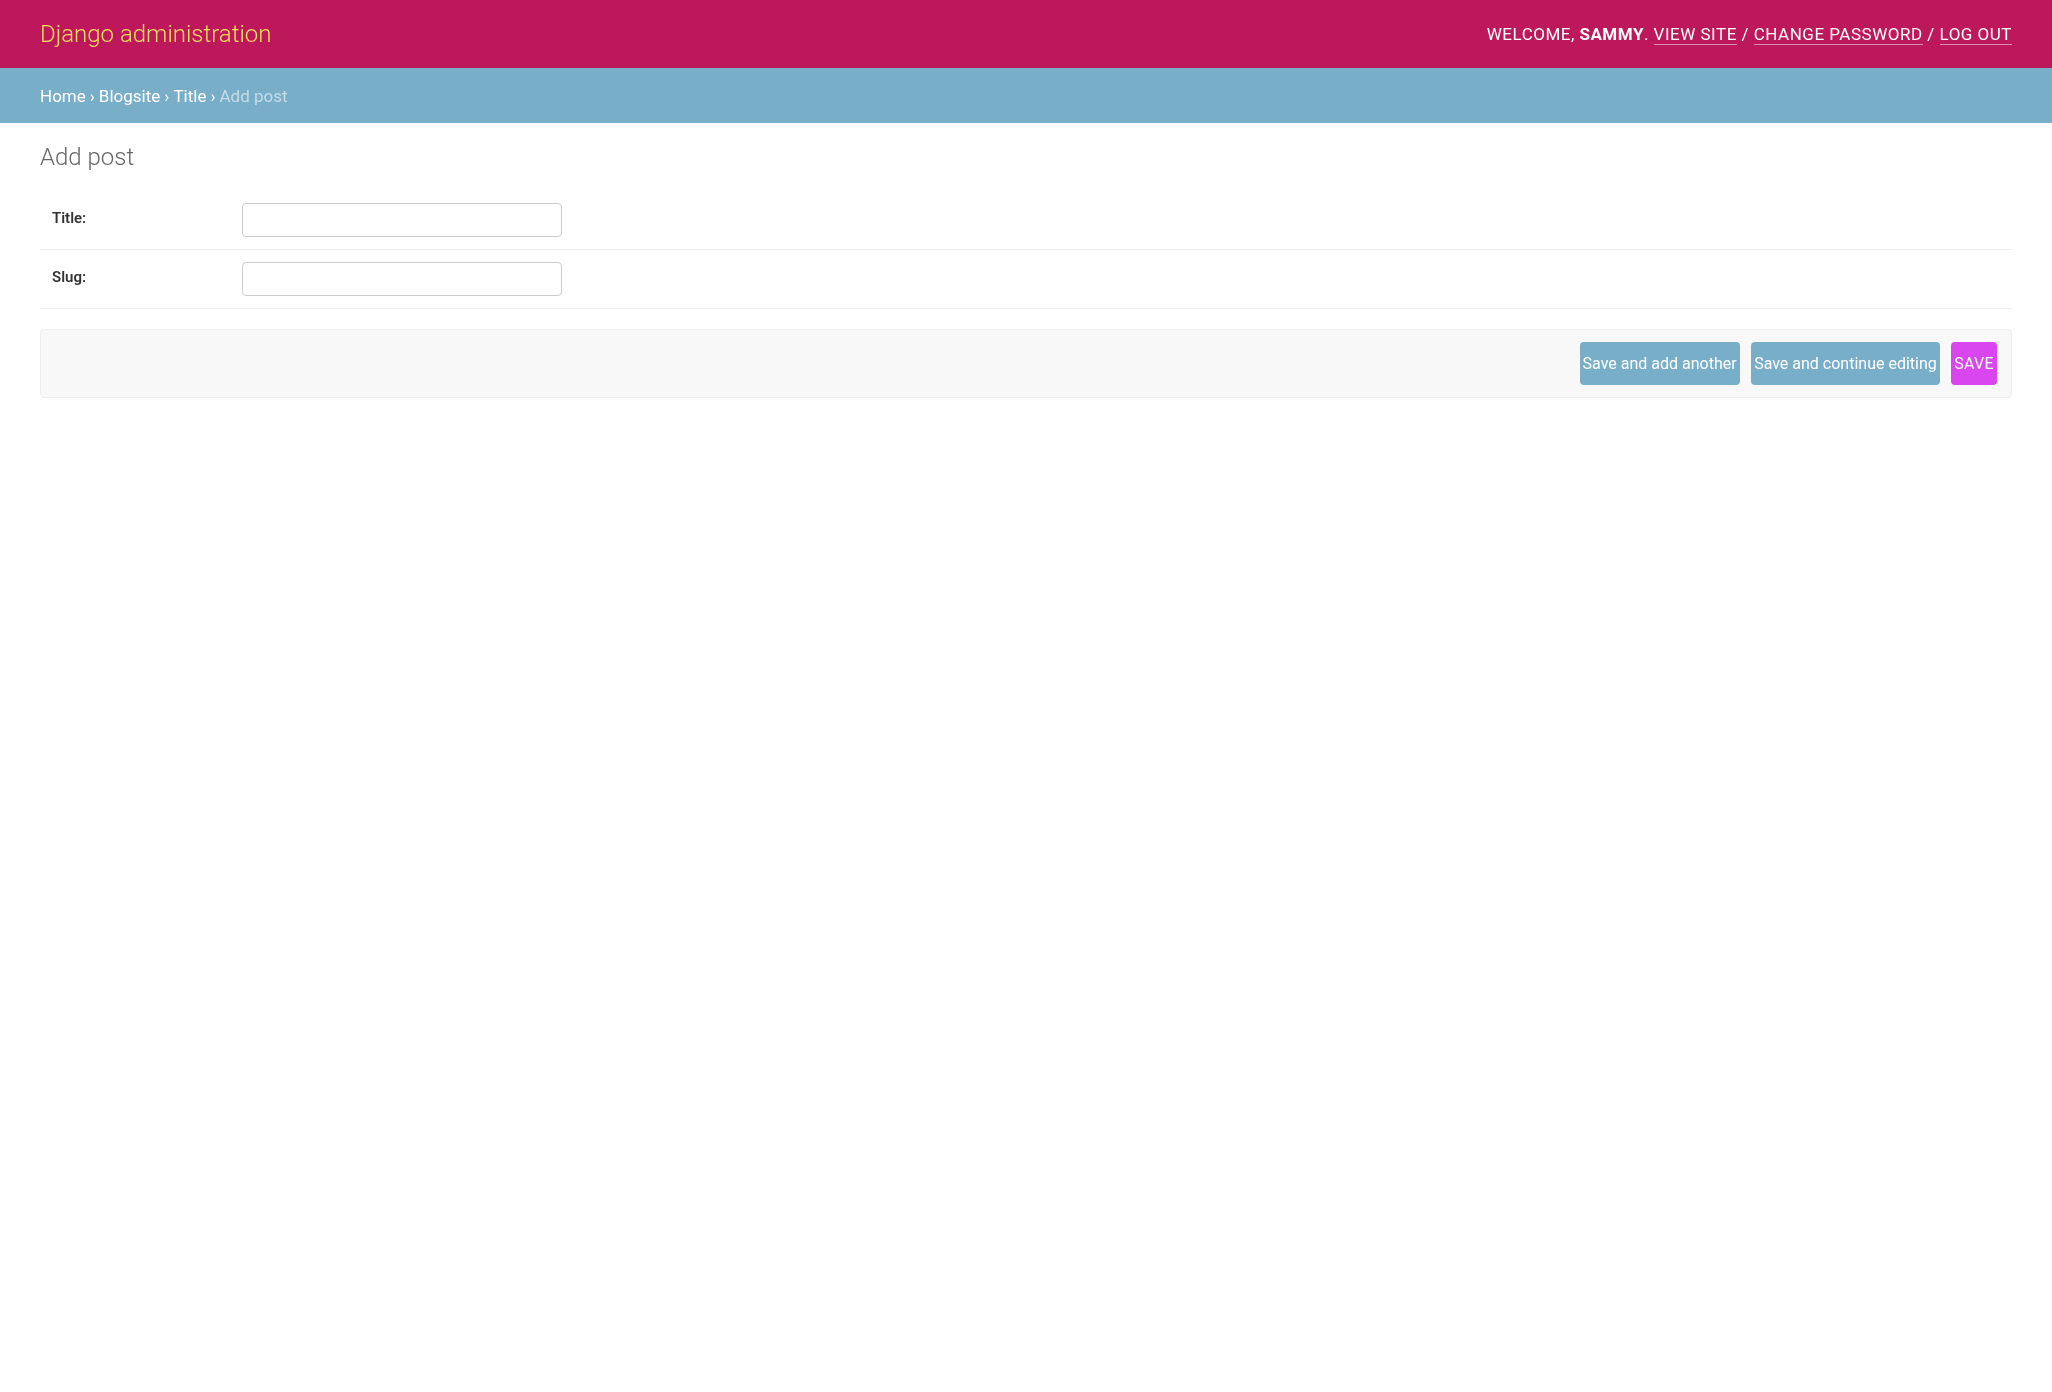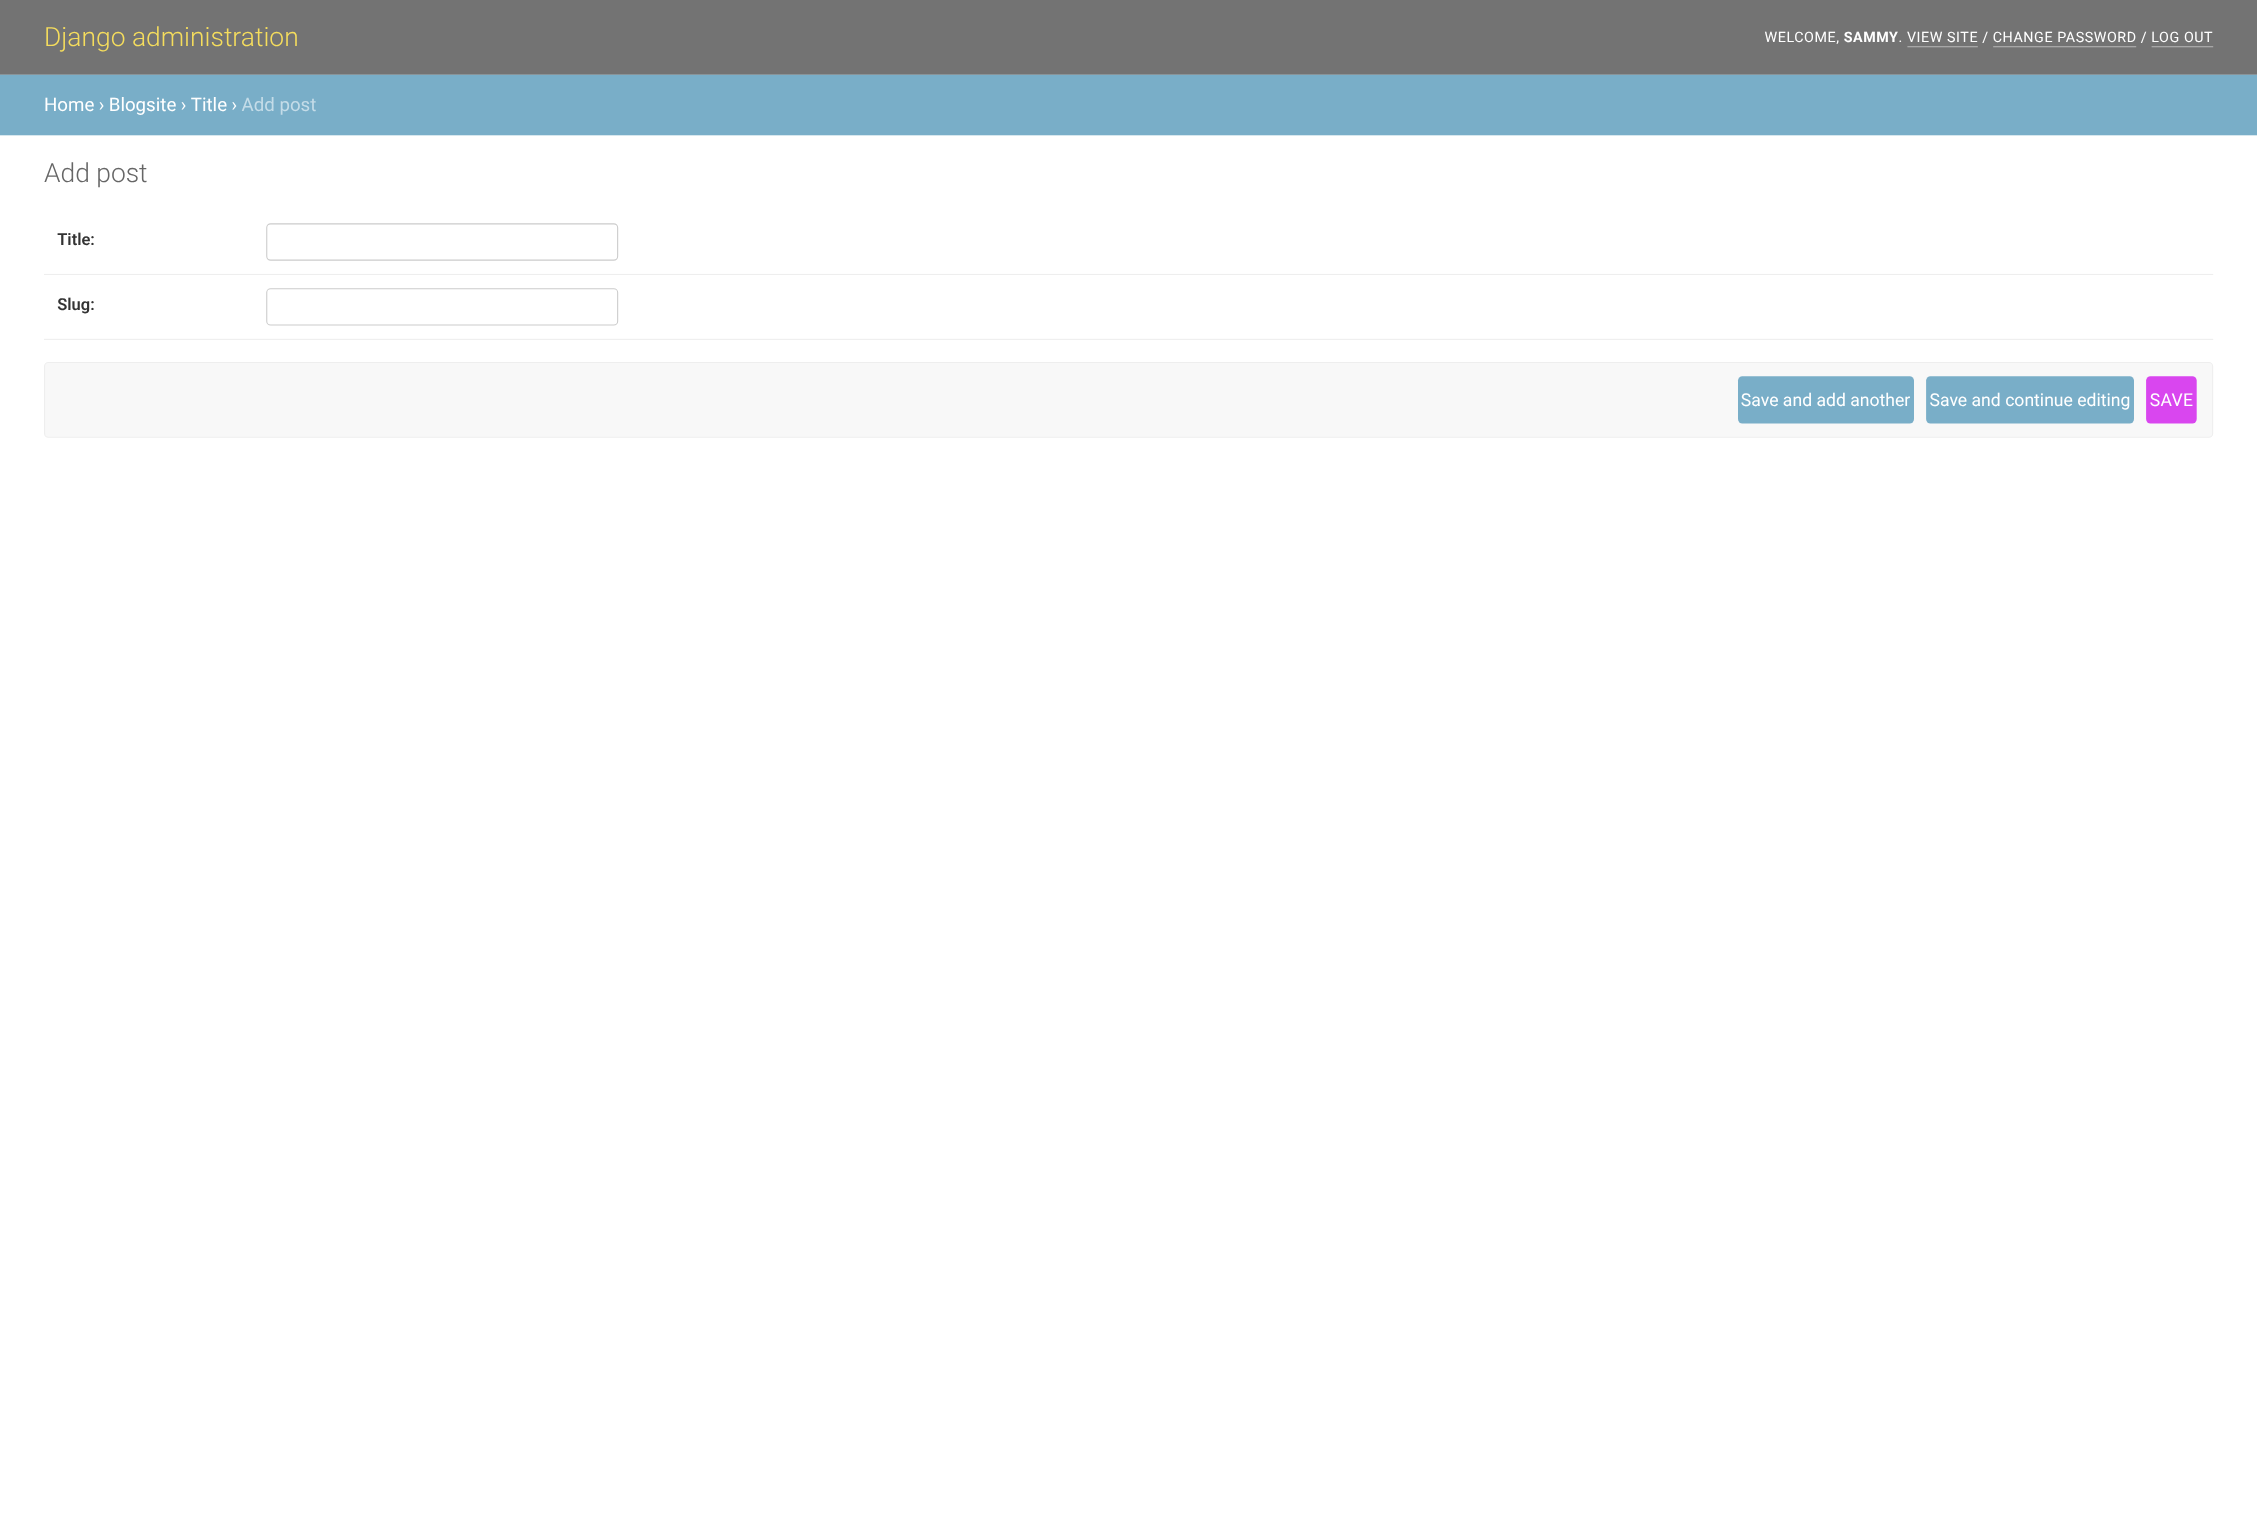--- a/index.html
+++ b/index.html
@@ -7,40 +7,40 @@
       padding: 0;
       box-sizing: border-box;
     }
     body {
       font-family: "Roboto", "Lucida Grande", "DejaVu Sans", "Bitstream Vera Sans", Verdana, Arial, sans-serif;
       color: #333;
       background: #fff;
       font-size: 14px;
     }
     #header {
-      background: #737373;
+      background: #be185d;
       color: #ffc;
       padding: 15px 40px;
       display: flex;
       justify-content: space-between;
       align-items: center;
       height: 68px;
     }
     #branding h1 {
       margin: 0;
       font-weight: 300;
       font-size: 24px;
       color: #f5dd5d;
     }
     #branding h1 a {
       color: #f5dd5d;
       text-decoration: none;
     }
     #user-tools {
-      font-size: 13px;
+      font-size: 17px;
       color: #fff;
       letter-spacing: 0.5px;
       text-transform: uppercase;
       text-align: right;
     }
     #user-tools a {
       color: #fff;
       text-decoration: none;
       border-bottom: 1px solid rgba(255, 255, 255, 0.5);
     }

